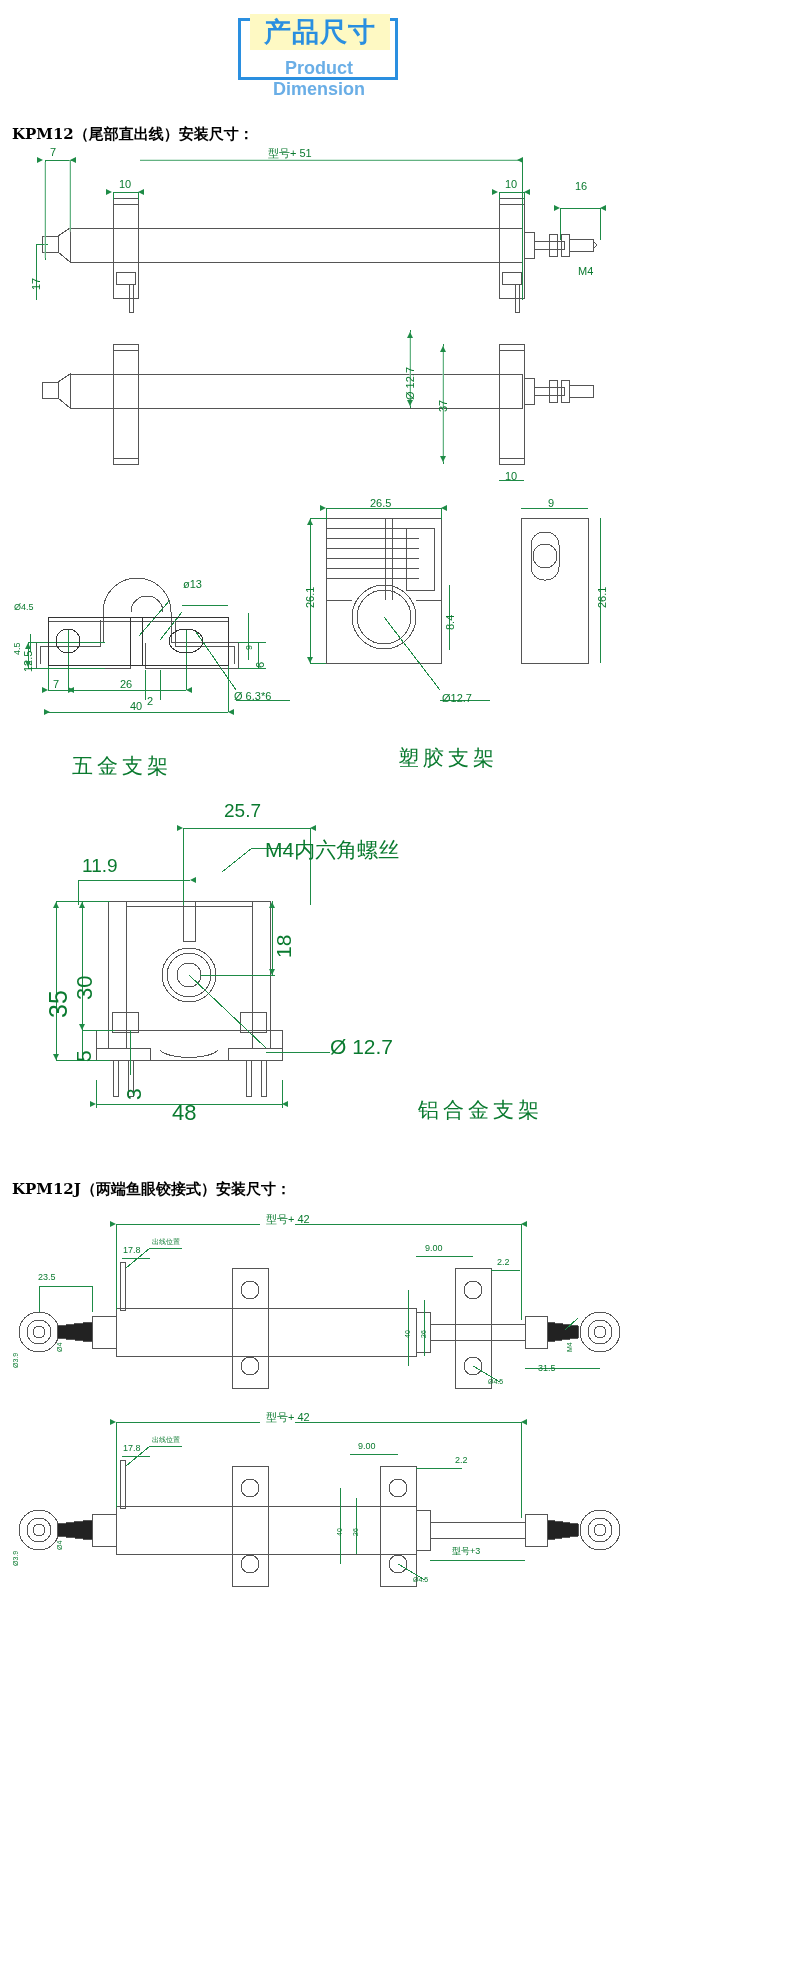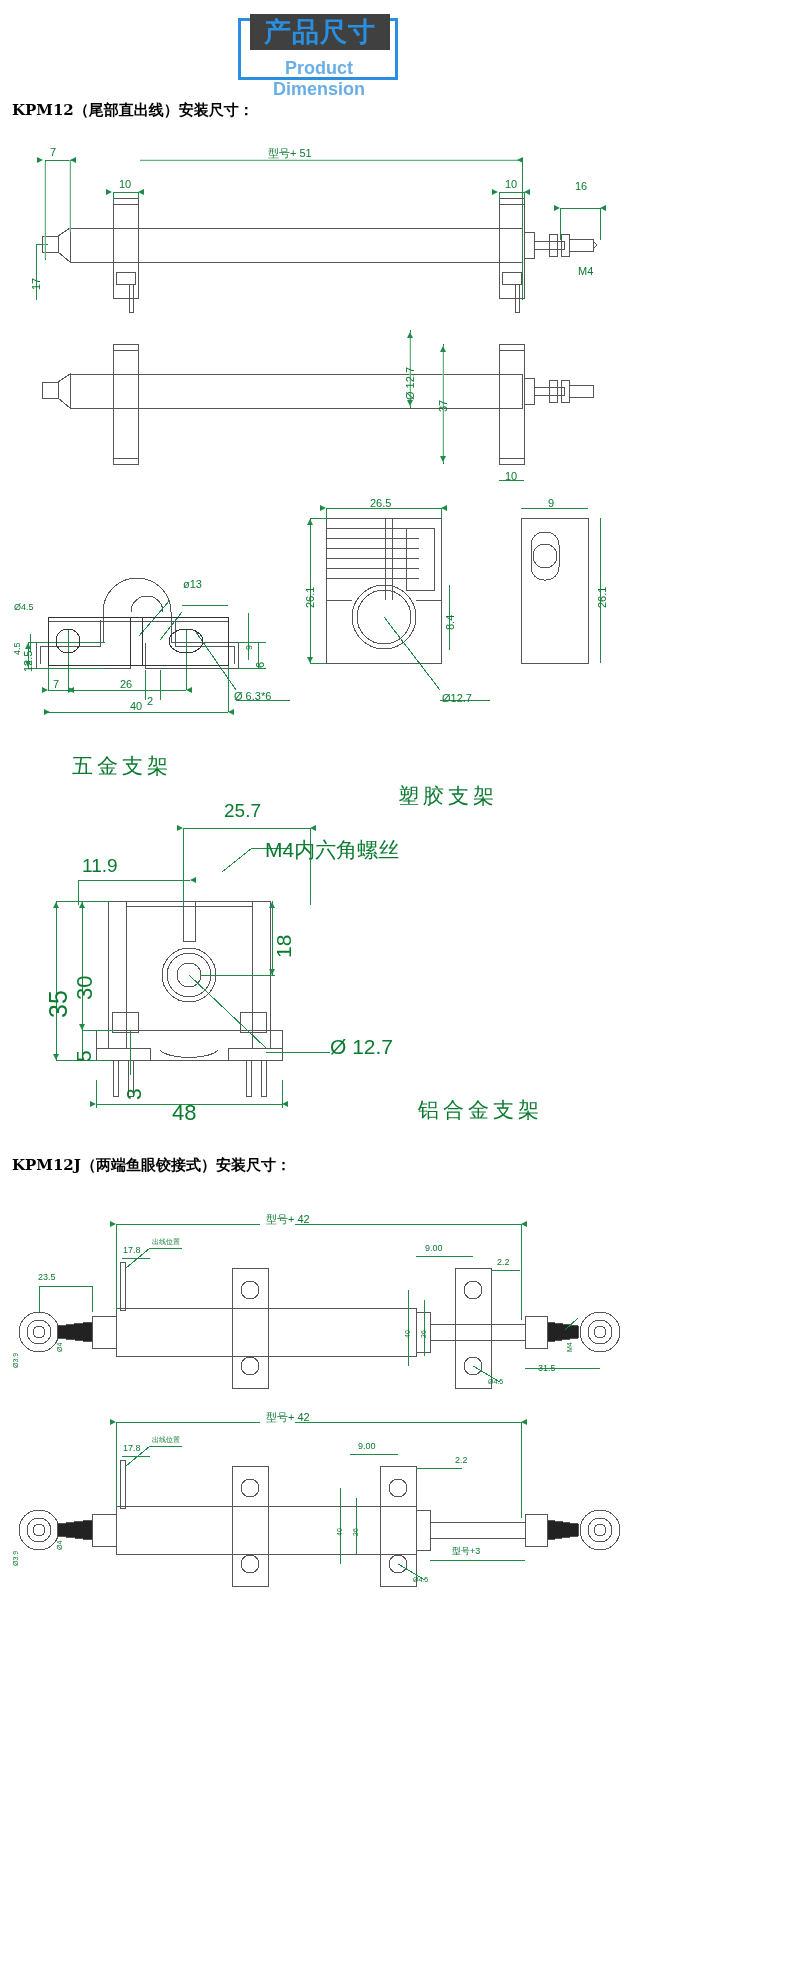--- a/index.html
+++ b/index.html
@@ -21,32 +21,32 @@
   }
   .banner::before, .banner::after{
     content:""; position:absolute; top:-3px; height:3px; background:#2a8fe0;
   }
   .banner::before{ left:-3px; width:28px; }
   .banner::after{ right:-3px; width:28px; }
   .banner-cn{
     position:absolute; left:250px; top:14px; width:140px; text-align:center;
     font-size:27px; font-weight:bold; color:#2a8fe0; letter-spacing:1px;
     font-family:"DejaVu Sans", sans-serif;
-    background:#404040; padding:0 4px;
+    background:#fef9c3; padding:0 4px;
   }
   .banner-en{
     position:absolute; left:238px; top:58px; width:162px; text-align:center;
     font-size:18px; font-weight:bold; color:#6aaee6;
     font-family:"Liberation Sans", sans-serif;
   }
 
   
   .sec-head{
     position:absolute; font-family:"DejaVu Serif", serif;
-    font-weight:bold; font-size:15px; color:#000; white-space:nowrap;
+    font-weight:bold; font-size:15px; color:#000; white-space:nowrap;margin-top:24px;
   }
 
   
   .g { position:absolute; color:#0a7a2f; font-family:"Liberation Sans", sans-serif; white-space:nowrap; }
   .gd { font-size:11px; }            
   .gs { font-size:9px; }             
   .gxs{ font-size:7px; }             
   .gbig{ font-size:19px; }           
   .gname{ font-size:21px; letter-spacing:4px; font-family:"DejaVu Sans", sans-serif; }
   .rot90 { transform:rotate(-90deg); transform-origin:left top; }
@@ -474,21 +474,21 @@
   <div class="g gd" style="left:130px; top:700px;">40</div>
   <div class="g gd" style="left:234px; top:690px;">Ø 6.3*6</div>
   <div class="g gname" style="left:72px; top:752px;">五金支架</div>
 
   <div class="g gd" style="left:370px; top:497px;">26.5</div>
   <div class="g gd rot90" style="left:304px; top:608px;">26.1</div>
   <div class="g gd rot90" style="left:444px; top:630px;">8.4</div>
   <div class="g gd" style="left:442px; top:692px;">Ø12.7</div>
   <div class="g gd" style="left:548px; top:497px;">9</div>
   <div class="g gd rot90" style="left:596px; top:608px;">26.1</div>
-  <div class="g gname" style="left:398px; top:782px;">塑胶支架</div>
+  <div class="g gname" style="left:398px; top:744px;">塑胶支架</div>
 
   <div class="g gbig" style="left:224px; top:800px;">25.7</div>
   <div class="g gbig" style="left:82px; top:855px;">11.9</div>
   <div class="g" style="left:265px; top:836px; font-size:21px;">M4内六角螺丝</div>
   <div class="g rot90" style="left:44px; top:1018px; font-size:25px;">35</div>
   <div class="g rot90" style="left:72px; top:1000px; font-size:22px;">30</div>
   <div class="g rot90" style="left:72px; top:1062px; font-size:21px;">5</div>
   <div class="g rot90" style="left:122px; top:1100px; font-size:21px;">3</div>
   <div class="g rot90" style="left:272px; top:958px; font-size:21px;">18</div>
   <div class="g" style="left:172px; top:1100px; font-size:22px;">48</div>

